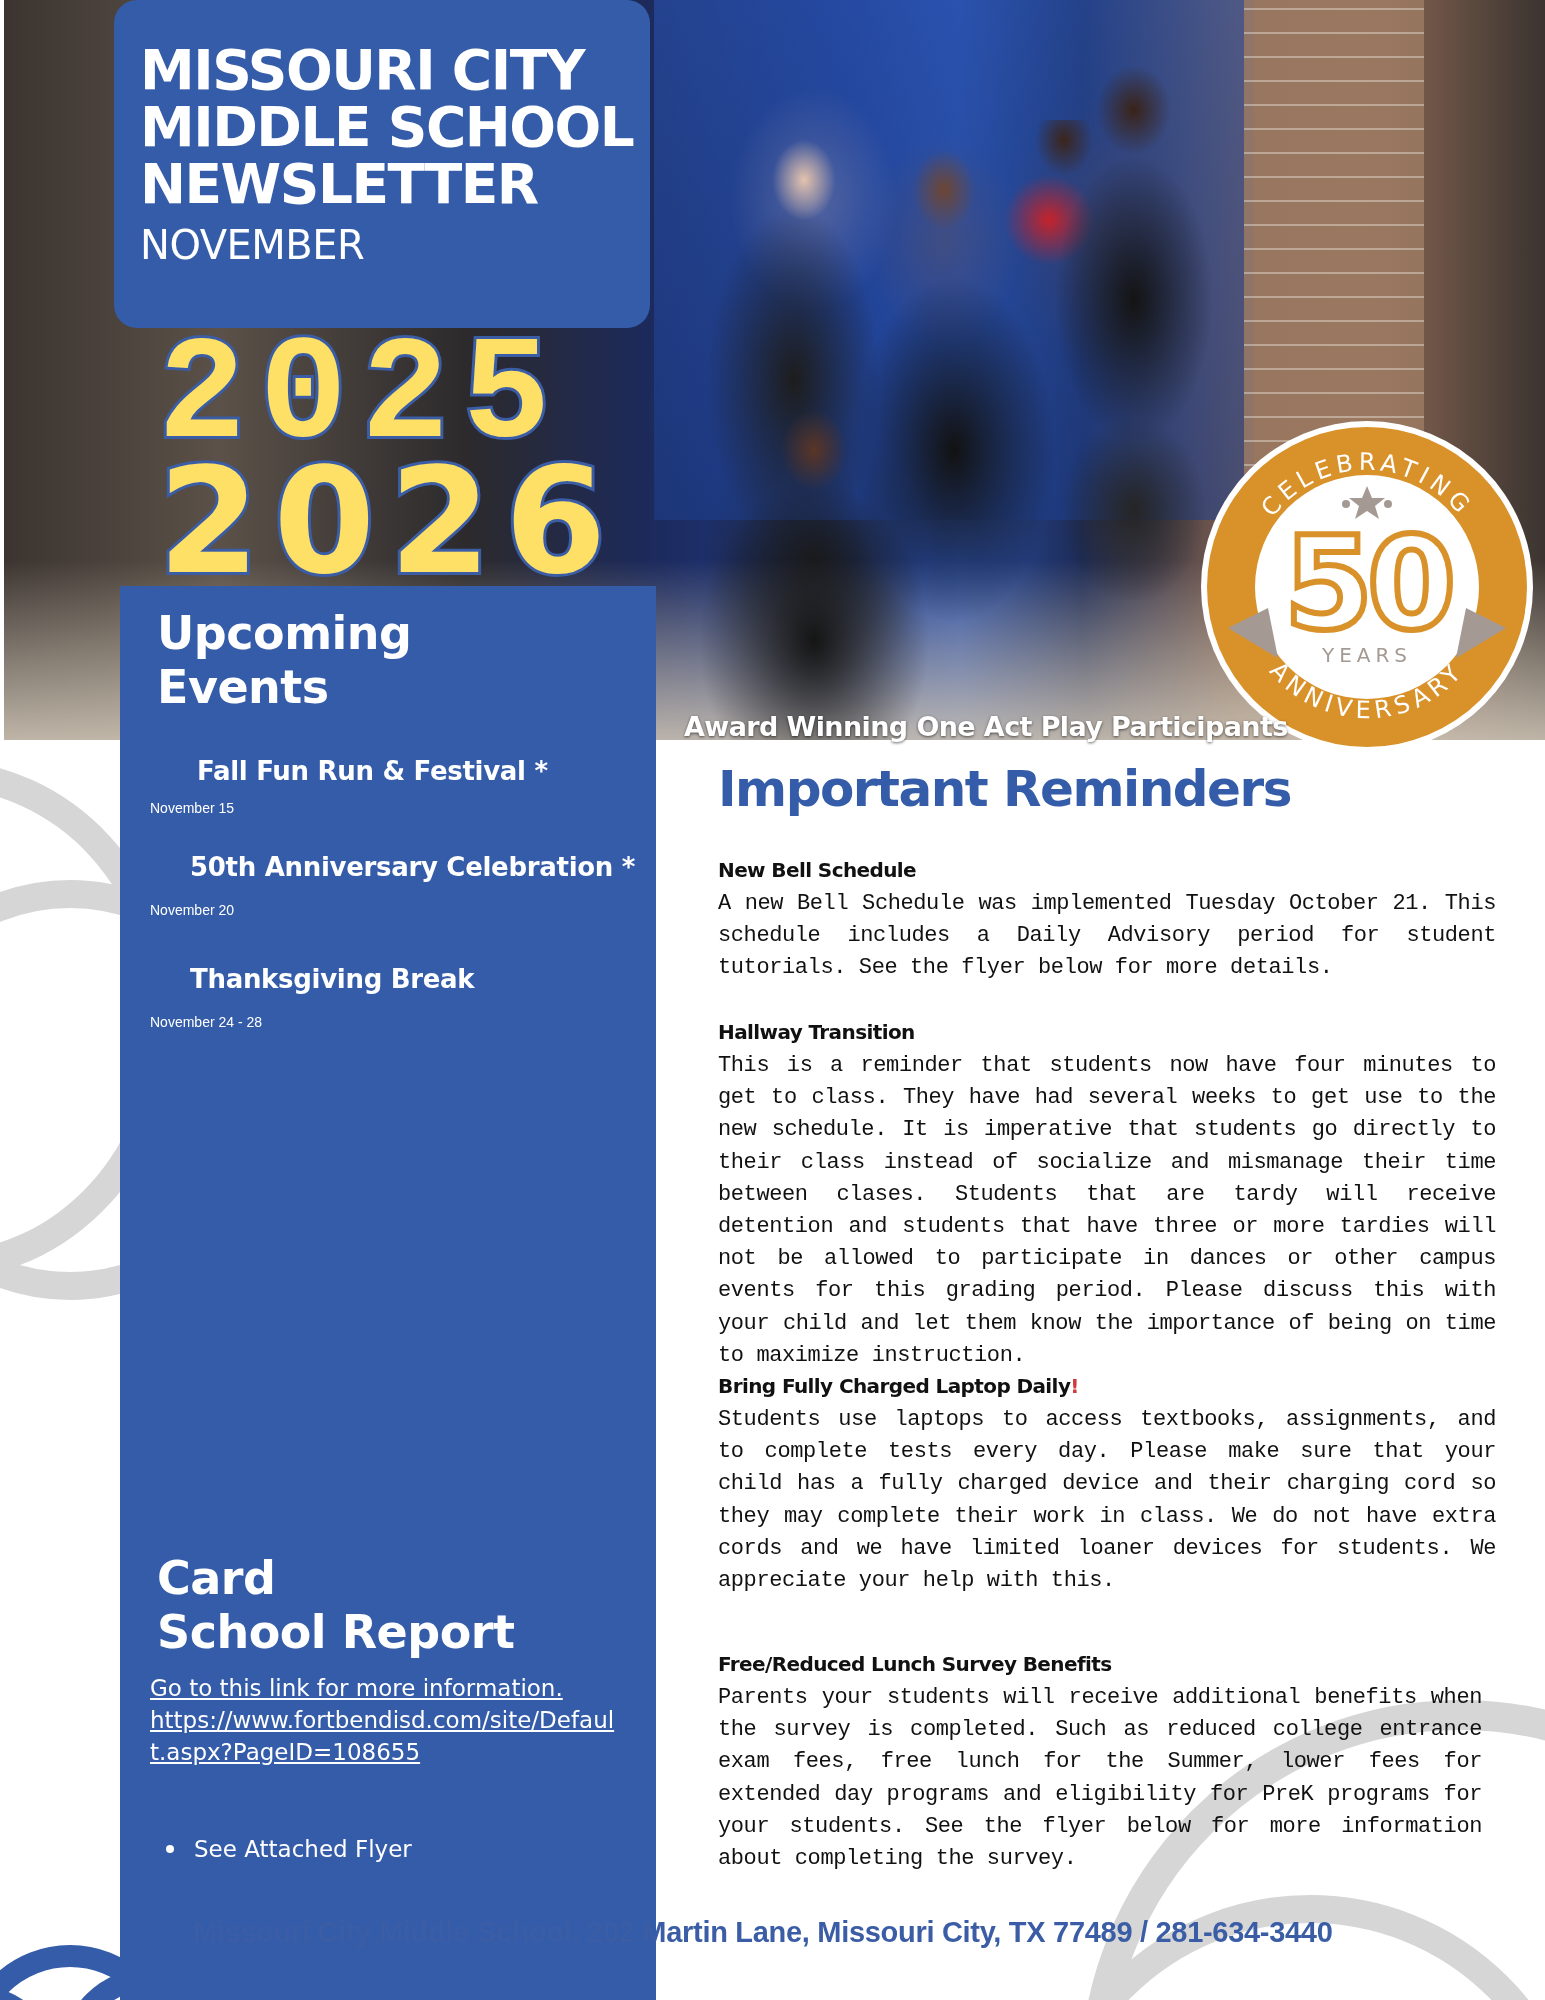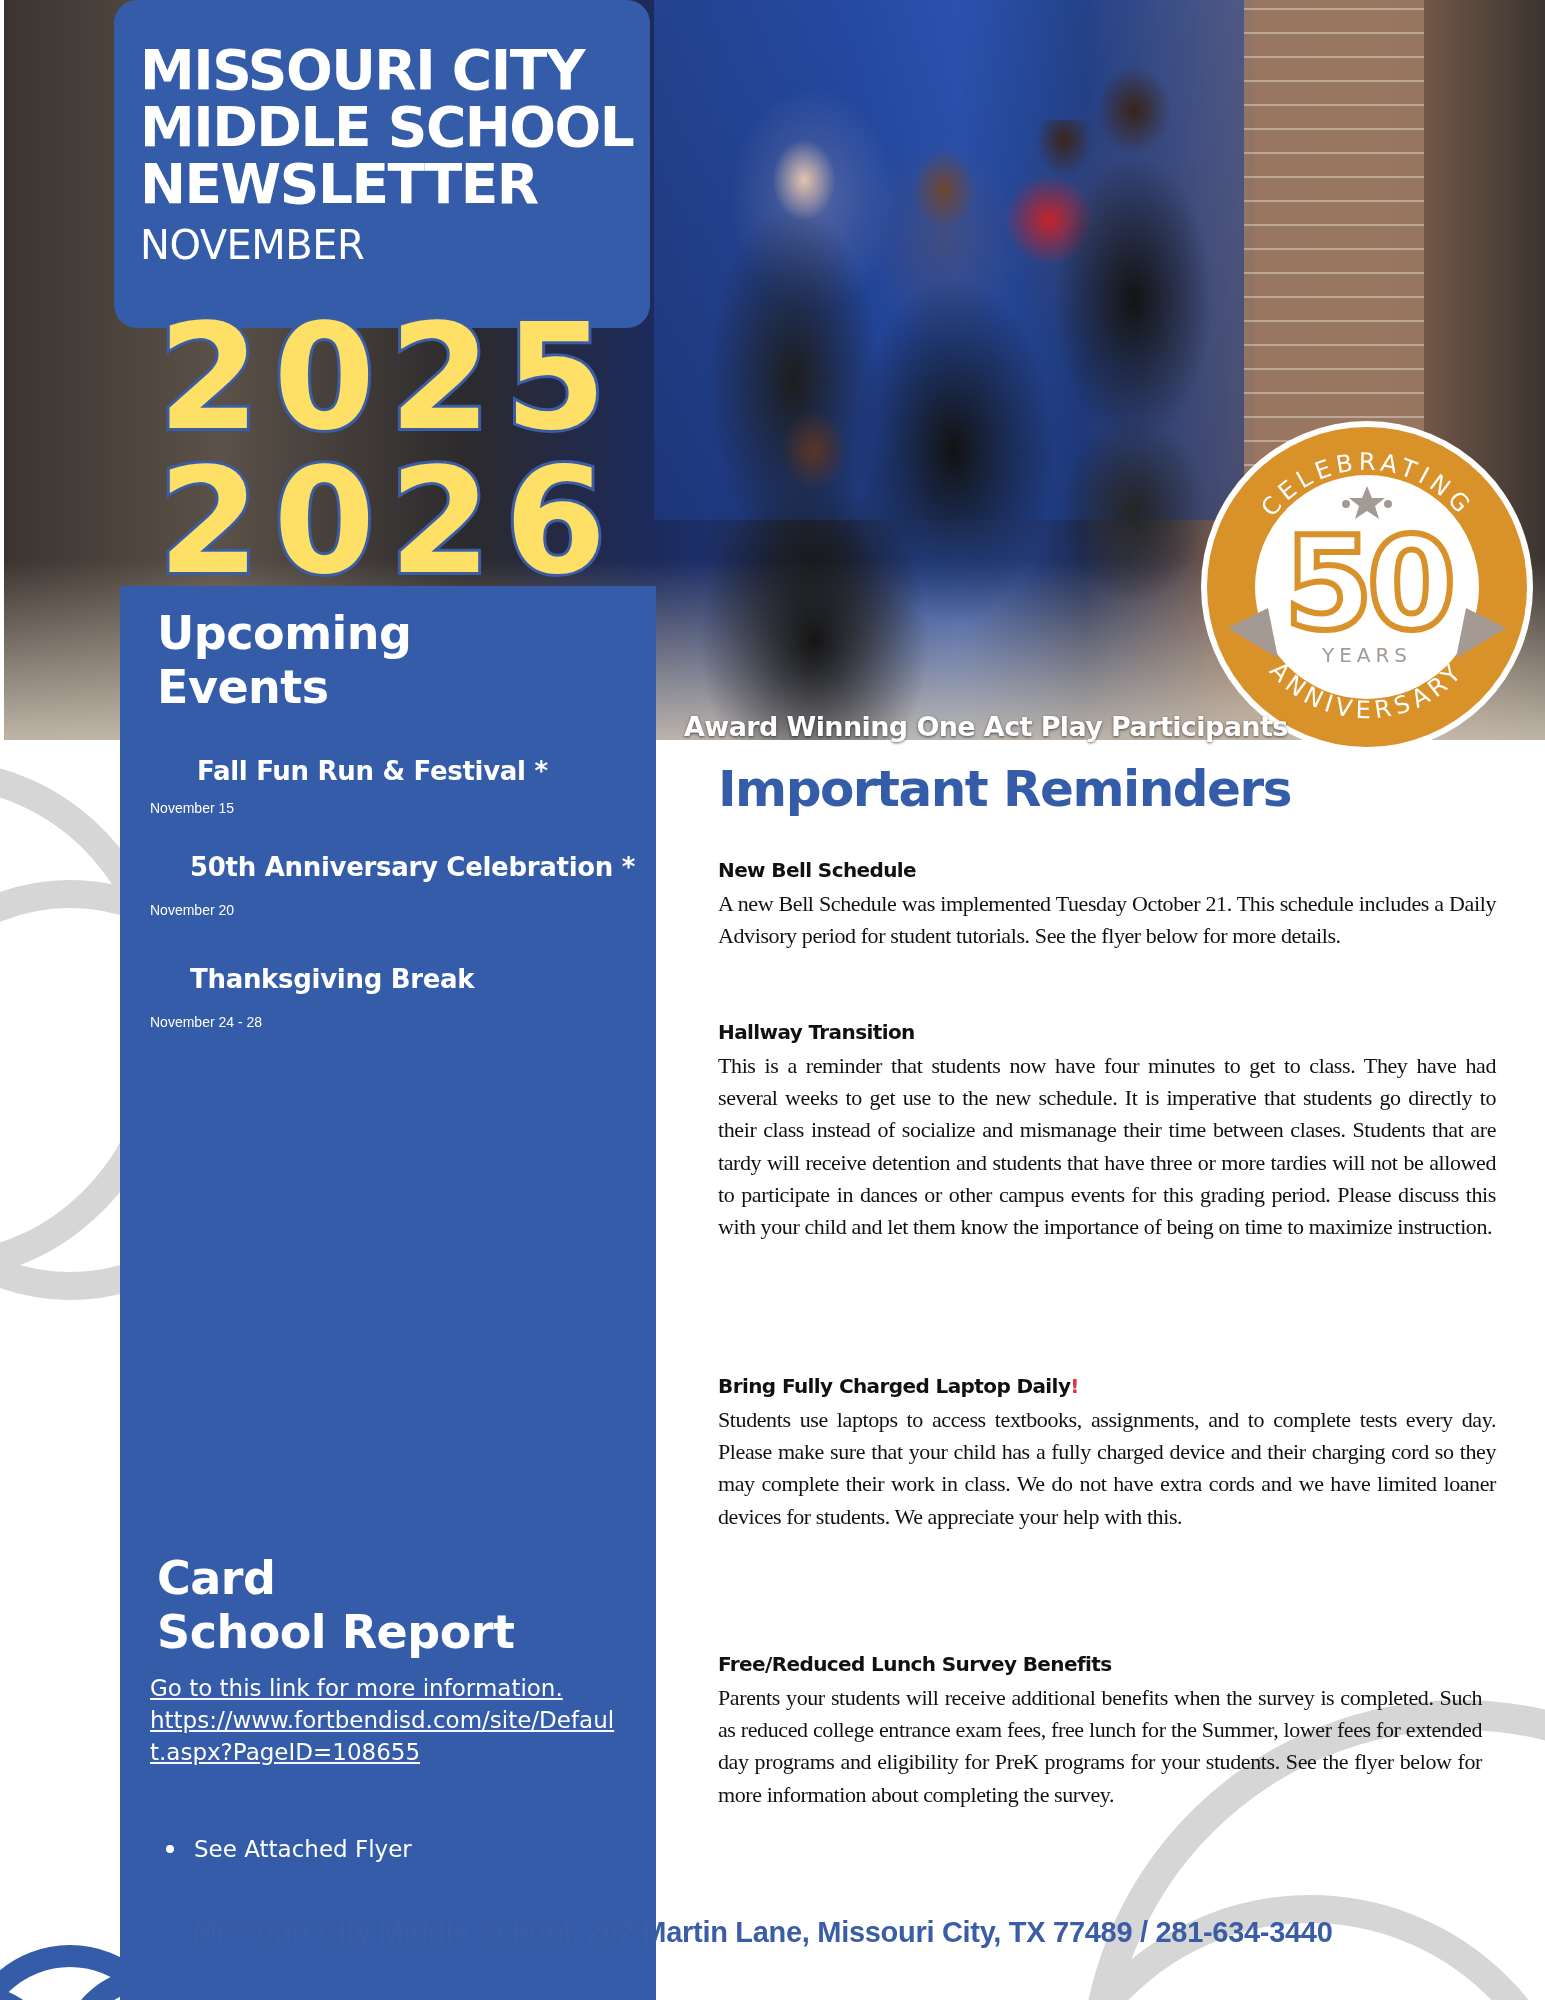--- a/index.html
+++ b/index.html
@@ -49,21 +49,21 @@
   .title-main { position: absolute; left: 26px; top: 42px; color: #ffffff;
     font-family: "DejaVu Sans", sans-serif; font-weight: bold; font-size: 55px; line-height: 57px; letter-spacing: -1.5px; }
   .title-main div { white-space: nowrap; }
   .title-month { position: absolute; left: 26px; top: 222px; color: #ffffff;
     font-family: "DejaVu Sans", sans-serif; font-size: 40px; letter-spacing: -0.5px; }
 
   
   .year { position: absolute; left: 158px; color: #ffe066; font-family: "DejaVu Sans", sans-serif;
     font-weight: bold; font-size: 146px; letter-spacing: 14px; line-height: 1;
     -webkit-text-stroke: 6px #3a5da6; paint-order: stroke fill; }
-  .year-1 { top: 304px; }
+  .year-1 { top: 324px; font-family: Liberation Mono, monospace; }
   .year-2 { top: 448px; }
 
   
   .sidebar { position: absolute; left: 120px; top: 586px; width: 536px; height: 1716px; background: #345ca9; }
   .sb-heading { position: absolute; left: 37px; color: #ffffff; font-family: "DejaVu Sans", sans-serif;
     font-weight: bold; font-size: 46px; line-height: 54px; letter-spacing: -0.5px; }
   .sb-heading.events { top: 20px; }
   .event-title { position: absolute; left: 30px; color: #ffffff; font-family: "DejaVu Sans", sans-serif;
     font-weight: bold; font-size: 26px; letter-spacing: -0.3px; white-space: nowrap; margin-left: 40px; }
   .event-date { position: absolute; left: 30px; color: #ffffff; font-family: Liberation Sans, sans-serif;
@@ -84,21 +84,21 @@
   .badge { position: absolute; left: 1198px; top: 418px; width: 338px; height: 338px; z-index: 4; }
 
   
   .main { position: absolute; left: 718px; top: 760px; width: 780px; }
   .main-title { position: absolute; left: 0; top: 0; color: #345ca9; font-family: "DejaVu Sans", sans-serif;
     font-weight: bold; font-size: 50px; letter-spacing: -1.5px; white-space: nowrap; }
   .section { position: absolute; left: 0; width: 778px; }
   .sec-head { color: #111111; font-family: "DejaVu Sans", sans-serif; font-weight: bold; font-size: 20px;
     letter-spacing: -0.6px; line-height: 36px; white-space: nowrap; }
   .sec-head .bang { color: #d2383d; }
-  .sec-body { color: #111111; font-family: Liberation Serif, serif; font-size: 22px; line-height: 32.2px;
+  .sec-body { color: #111111; font-family: Liberation Mono, monospace; font-size: 22px; line-height: 32.2px;
     text-align: justify; letter-spacing: -0.4px; }
 
   
   .footer { position: absolute; left: 193px; top: 1916px; color: #3a5da6; font-family: "Liberation Sans", sans-serif;
     font-weight: bold; font-size: 29px; white-space: nowrap; letter-spacing: -0.3px; z-index: 3; }
   .corner-swirl { position: absolute; border-radius: 50%; border: 22px solid #345ca9; }
 </style>
 </head>
 <body>
 

